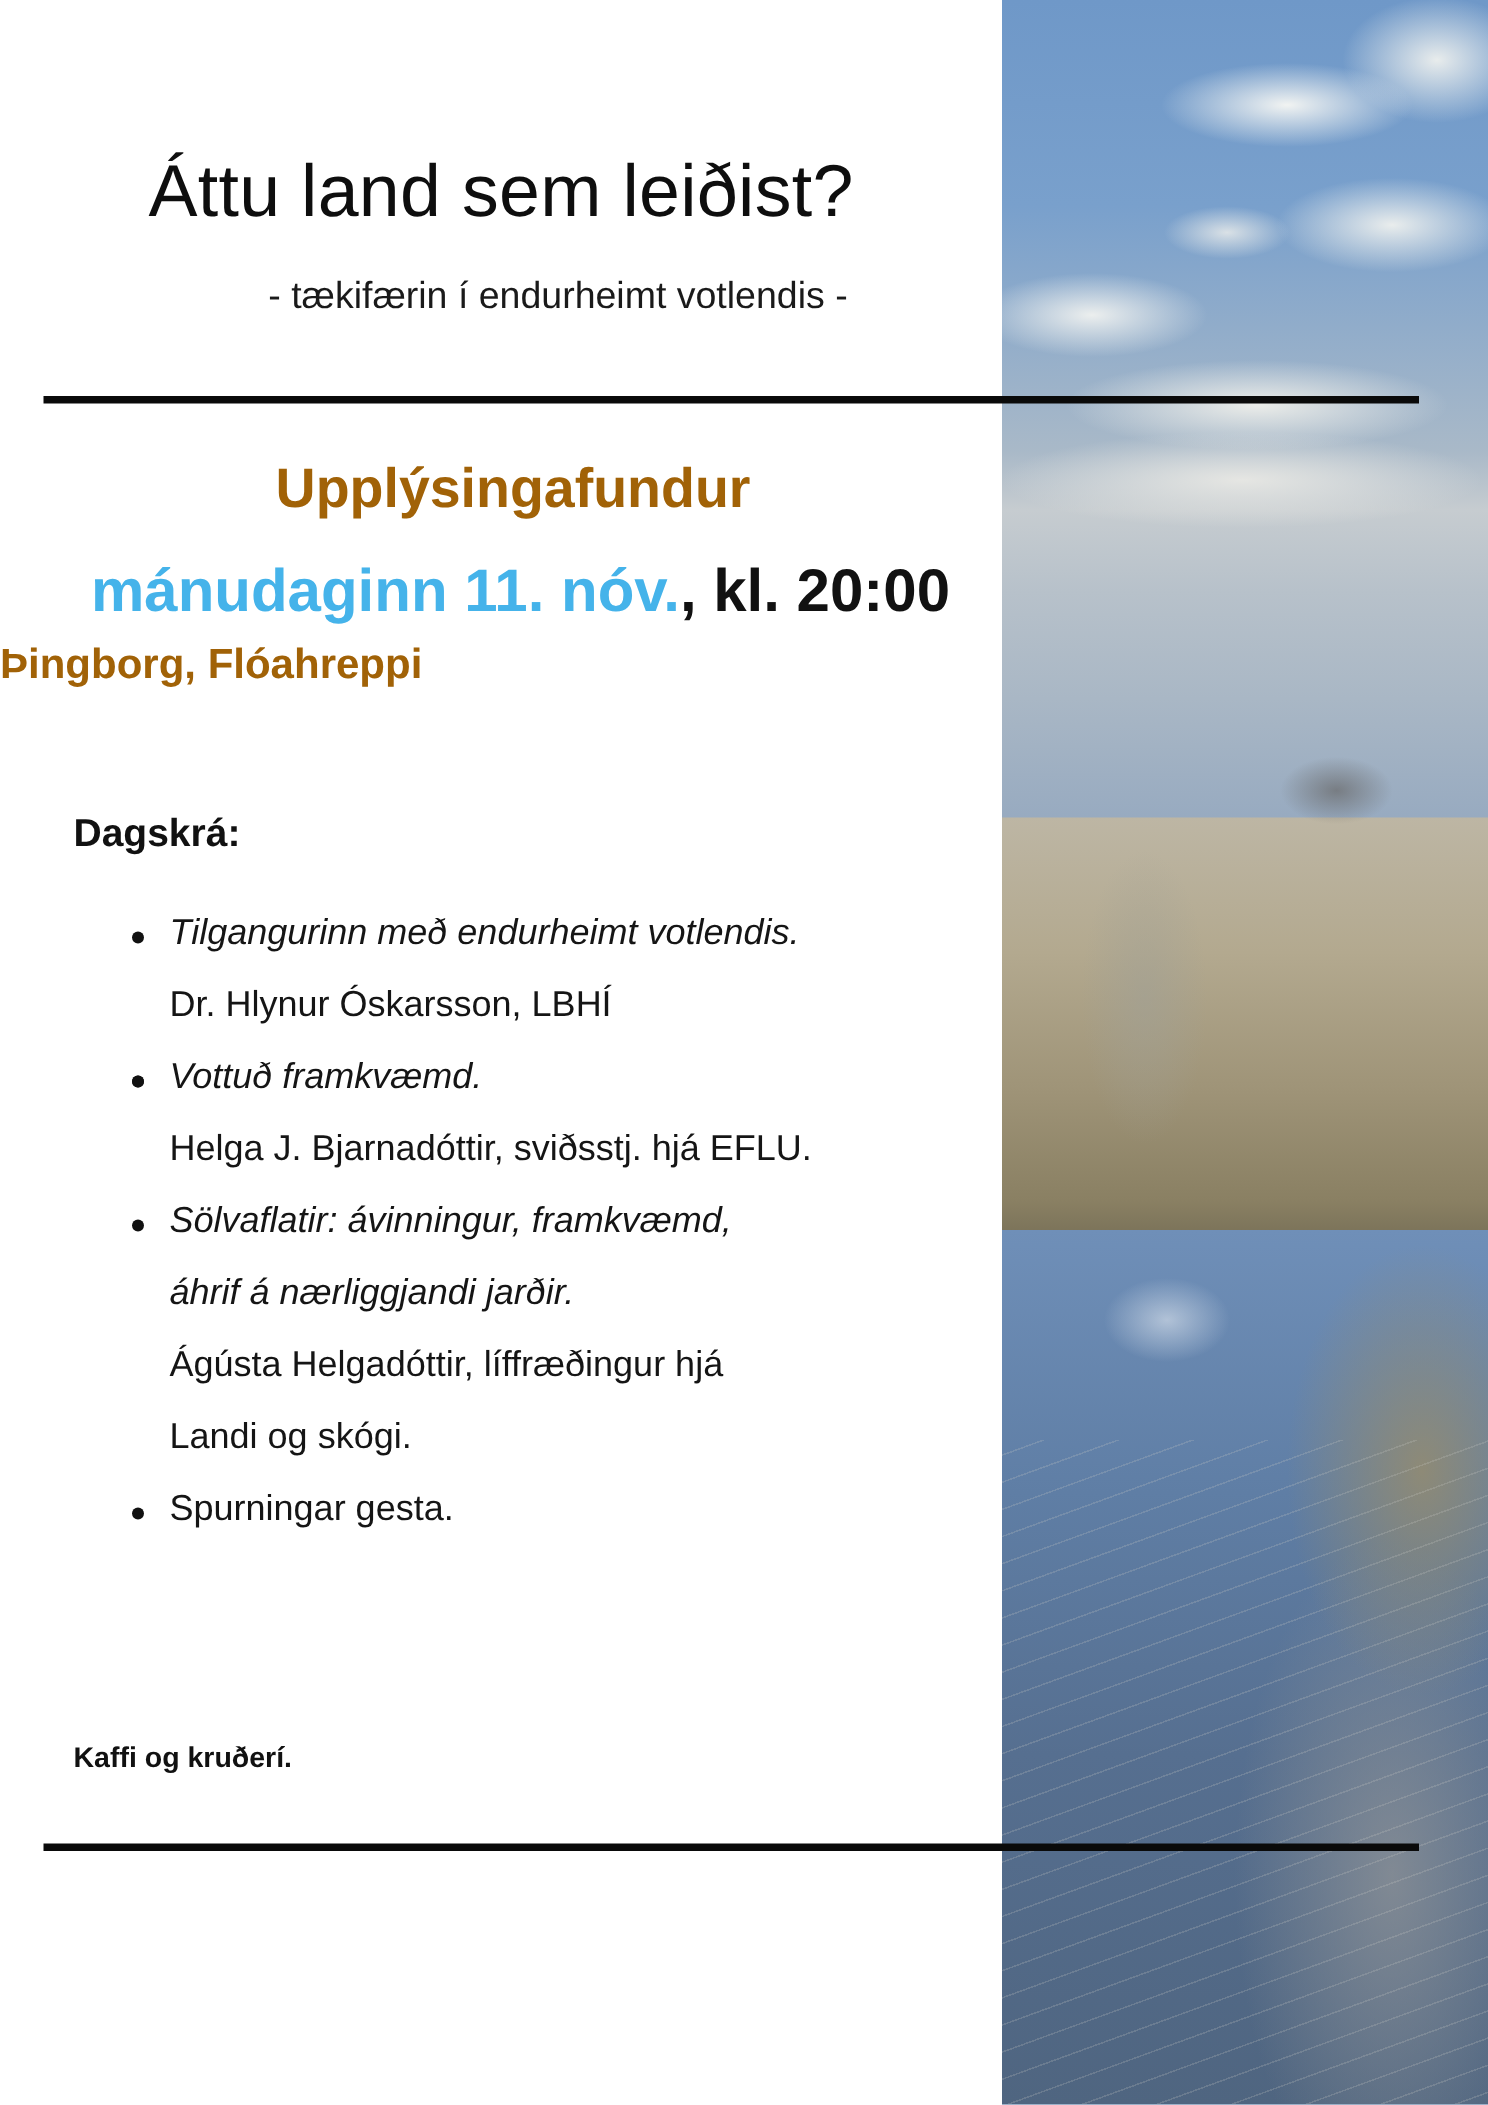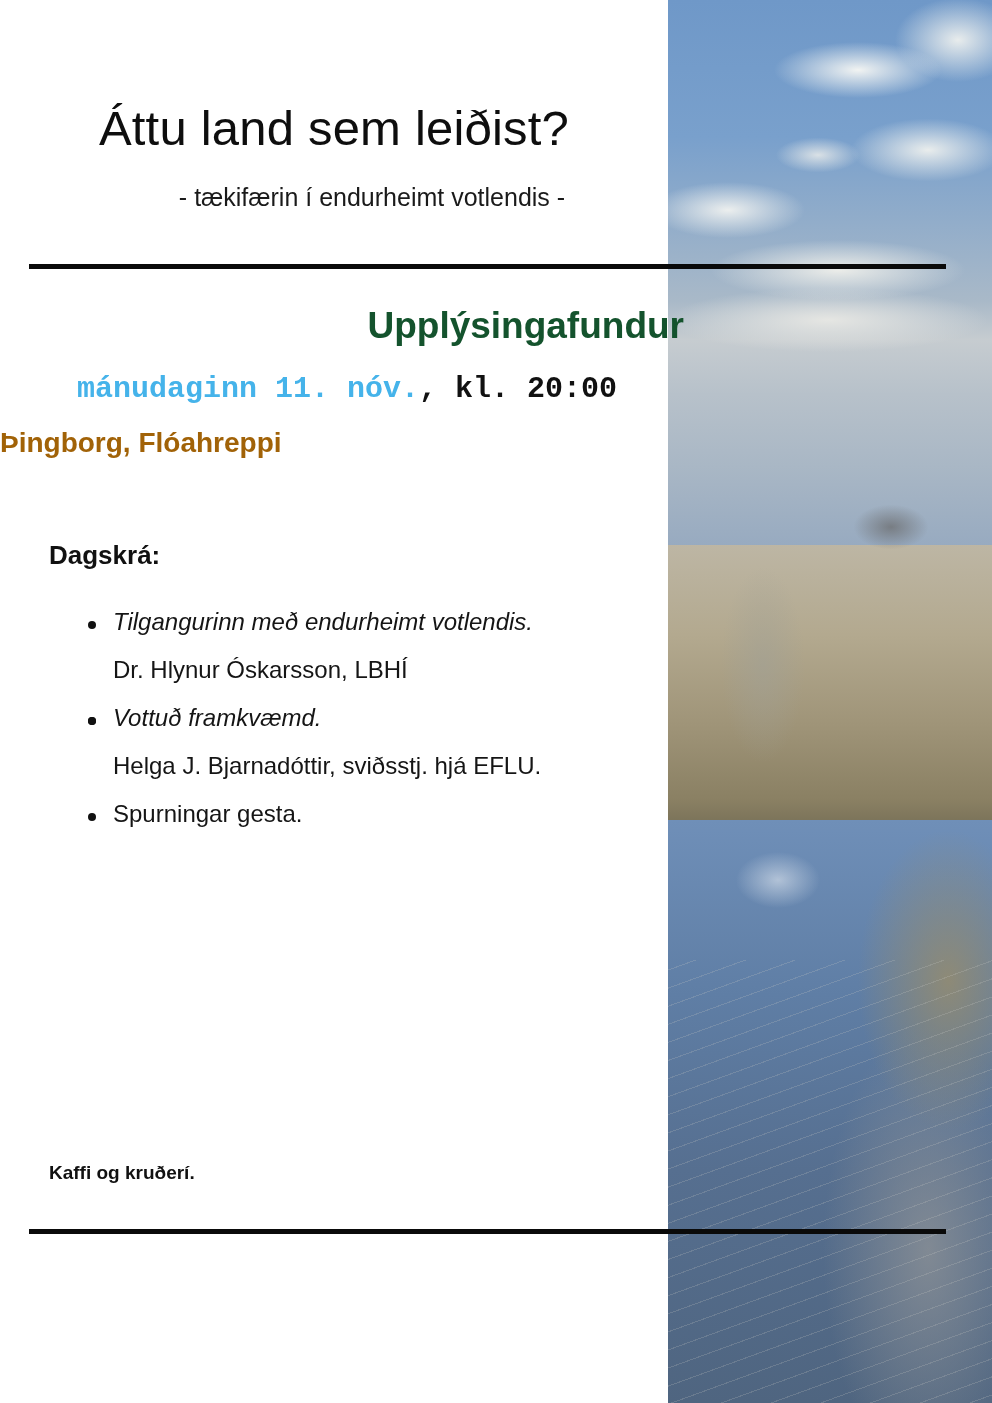--- a/index.html
+++ b/index.html
@@ -59,26 +59,26 @@
     position:absolute; left:0; top:183px; width:744px; text-align:center;
     font-family:"Liberation Sans", sans-serif; font-size:25px; color:#1a1a1a;
   }
   .rule {
     position:absolute; left:29px; width:917px; height:5px; background:#0a0a0a;
   }
   .rule.top { top:264px; }
   .rule.bottom { top:1229px; }
 
   .meeting-title {
-    position:absolute; left:0; top:305px; width:684px; text-align:right;
-    font-family:"Liberation Sans", sans-serif; font-weight:bold; font-size:37px; color:#14532d;
+    position:absolute; left:0; top:305px; width:684px; text-align:center;
+    font-family:"Liberation Sans", sans-serif; font-weight:bold; font-size:37px; color:#a16207;
   }
   .datetime {
     position:absolute; left:0; top:372px; width:694px; text-align:center;
-    font-family:Liberation Mono, monospace; font-weight:bold; font-size:30px; color:#111;
+    font-family:Liberation Sans, sans-serif; font-weight:bold; font-size:40px; color:#111;
   }
   .datetime .accent { color:#45b3ea; }
   .location {
     position:absolute; left:0; top:427px; width:684px; text-align:left;
     font-family:"Liberation Sans", sans-serif; font-weight:bold; font-size:28px; color:#a16207;
   }
 
   .agenda-heading {
     position:absolute; left:49px; top:540px;
     font-family:"Liberation Sans", sans-serif; font-weight:bold; font-size:26px; color:#111;
@@ -131,19 +131,26 @@
   <li>
     <span class="bullet"></span>
   </li>
   <li>
     <span class="bullet"></span>
     <span class="line topic">Vottuð framkvæmd.</span>
     <span class="line">Helga J. Bjarnadóttir, sviðsstj. hjá EFLU.</span>
   </li>
   <li>
     <span class="bullet"></span>
+    <span class="line topic">Sölvaflatir: ávinningur, framkvæmd,</span>
+    <span class="line topic">áhrif á nærliggjandi jarðir.</span>
+    <span class="line">Ágústa Helgadóttir, líffræðingur hjá</span>
+    <span class="line">Landi og skógi.</span>
+  </li>
+  <li>
+    <span class="bullet"></span>
     <span class="line">Spurningar gesta.</span>
   </li>
 </ul>
 
 <div class="closing">Kaffi og kruðerí.</div>
 
 <div class="rule bottom"></div>
 
 </body></html>

